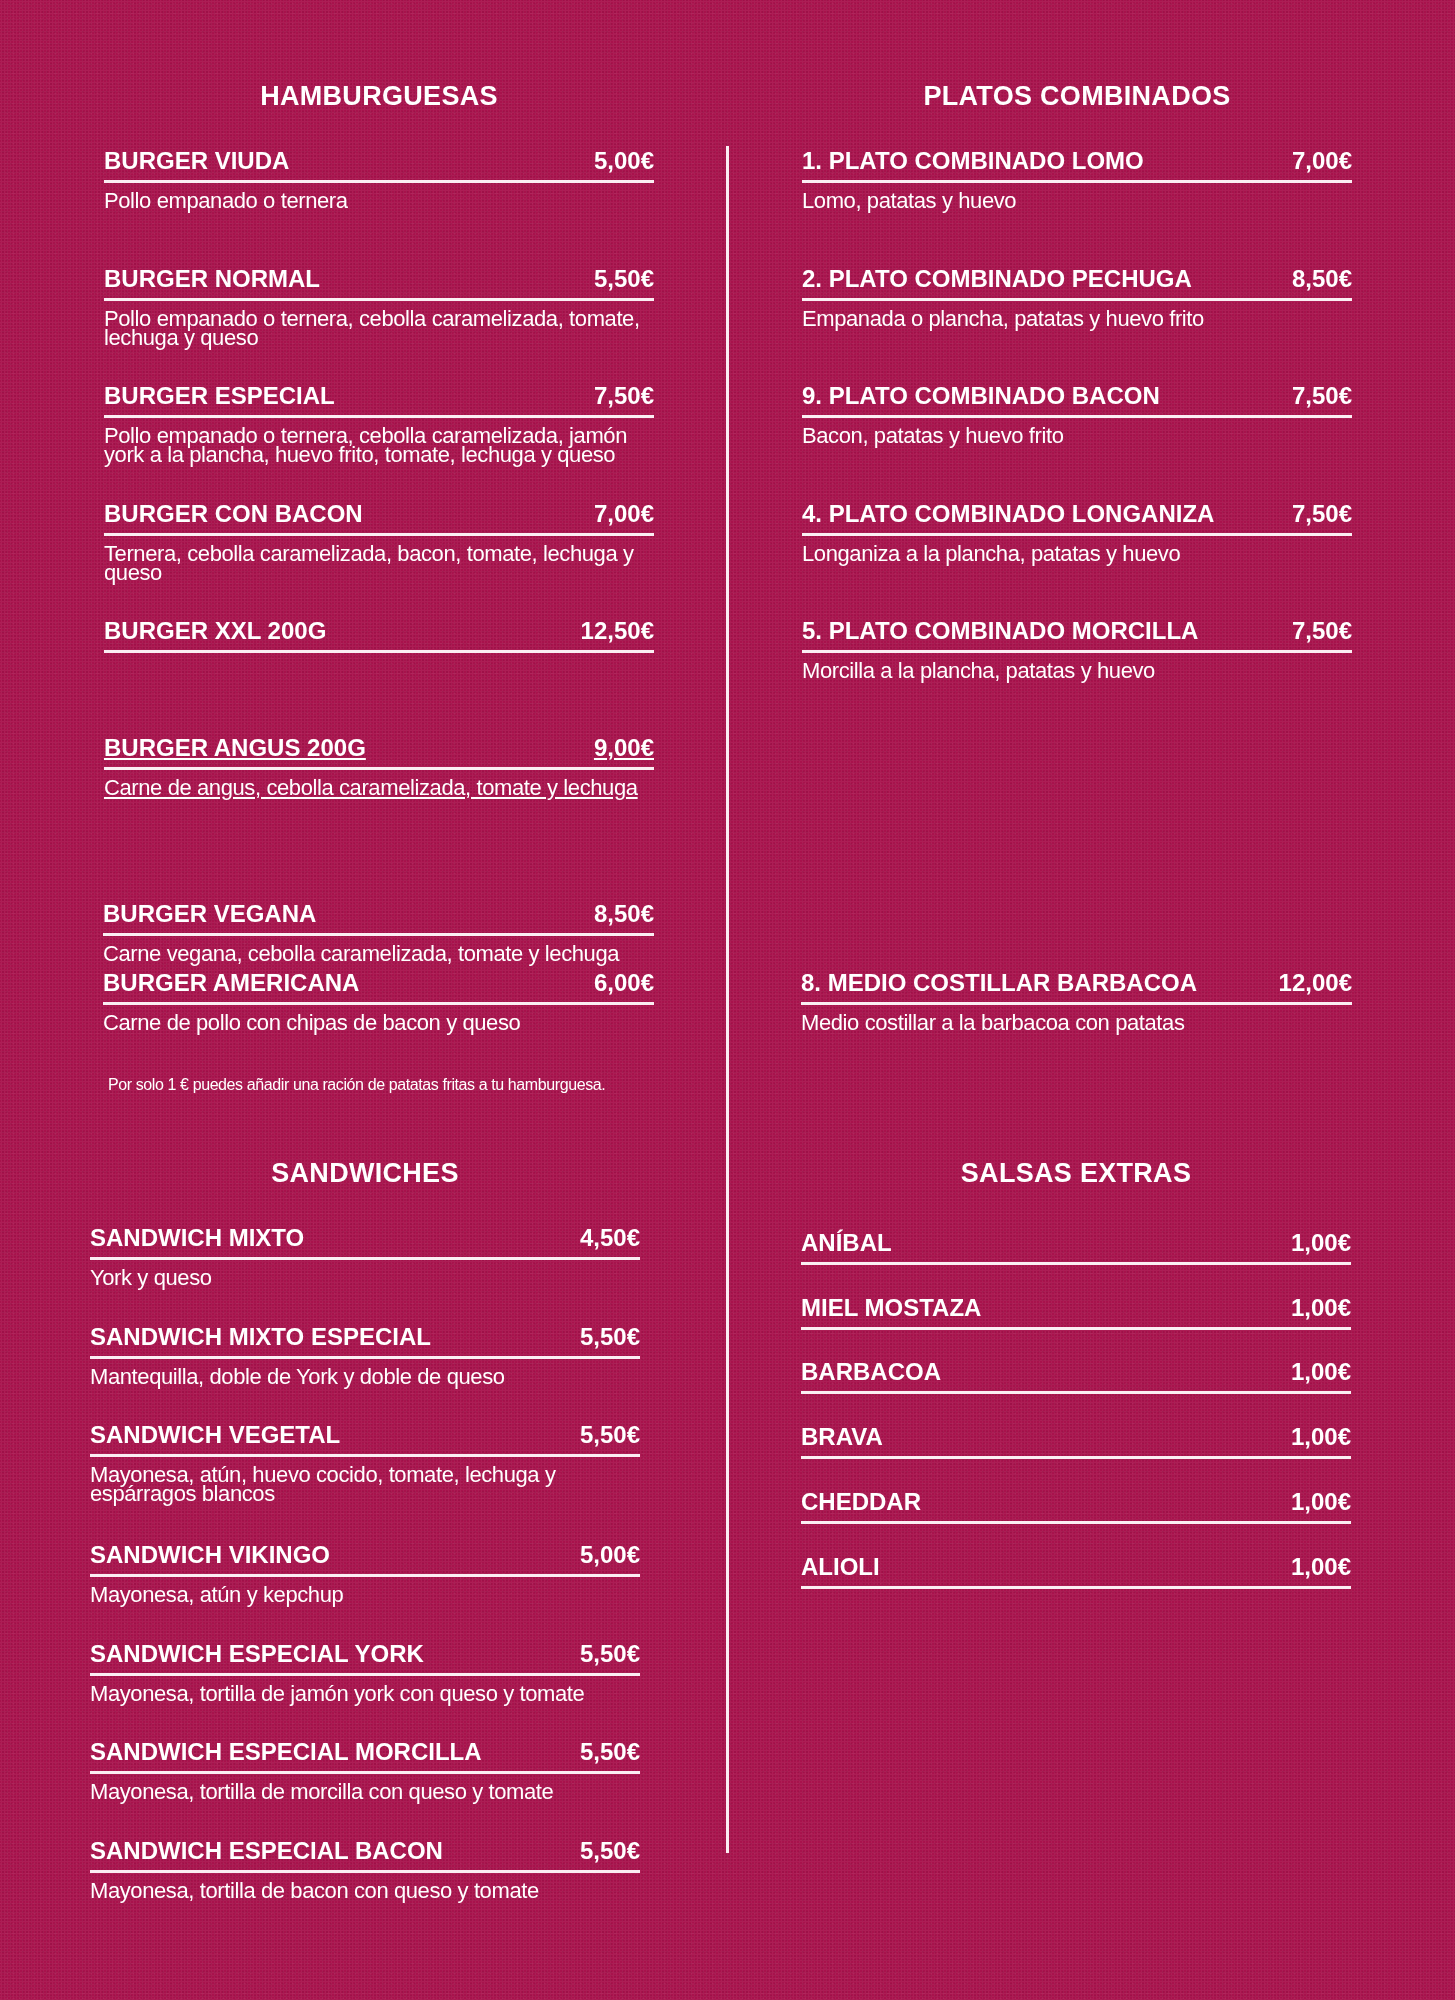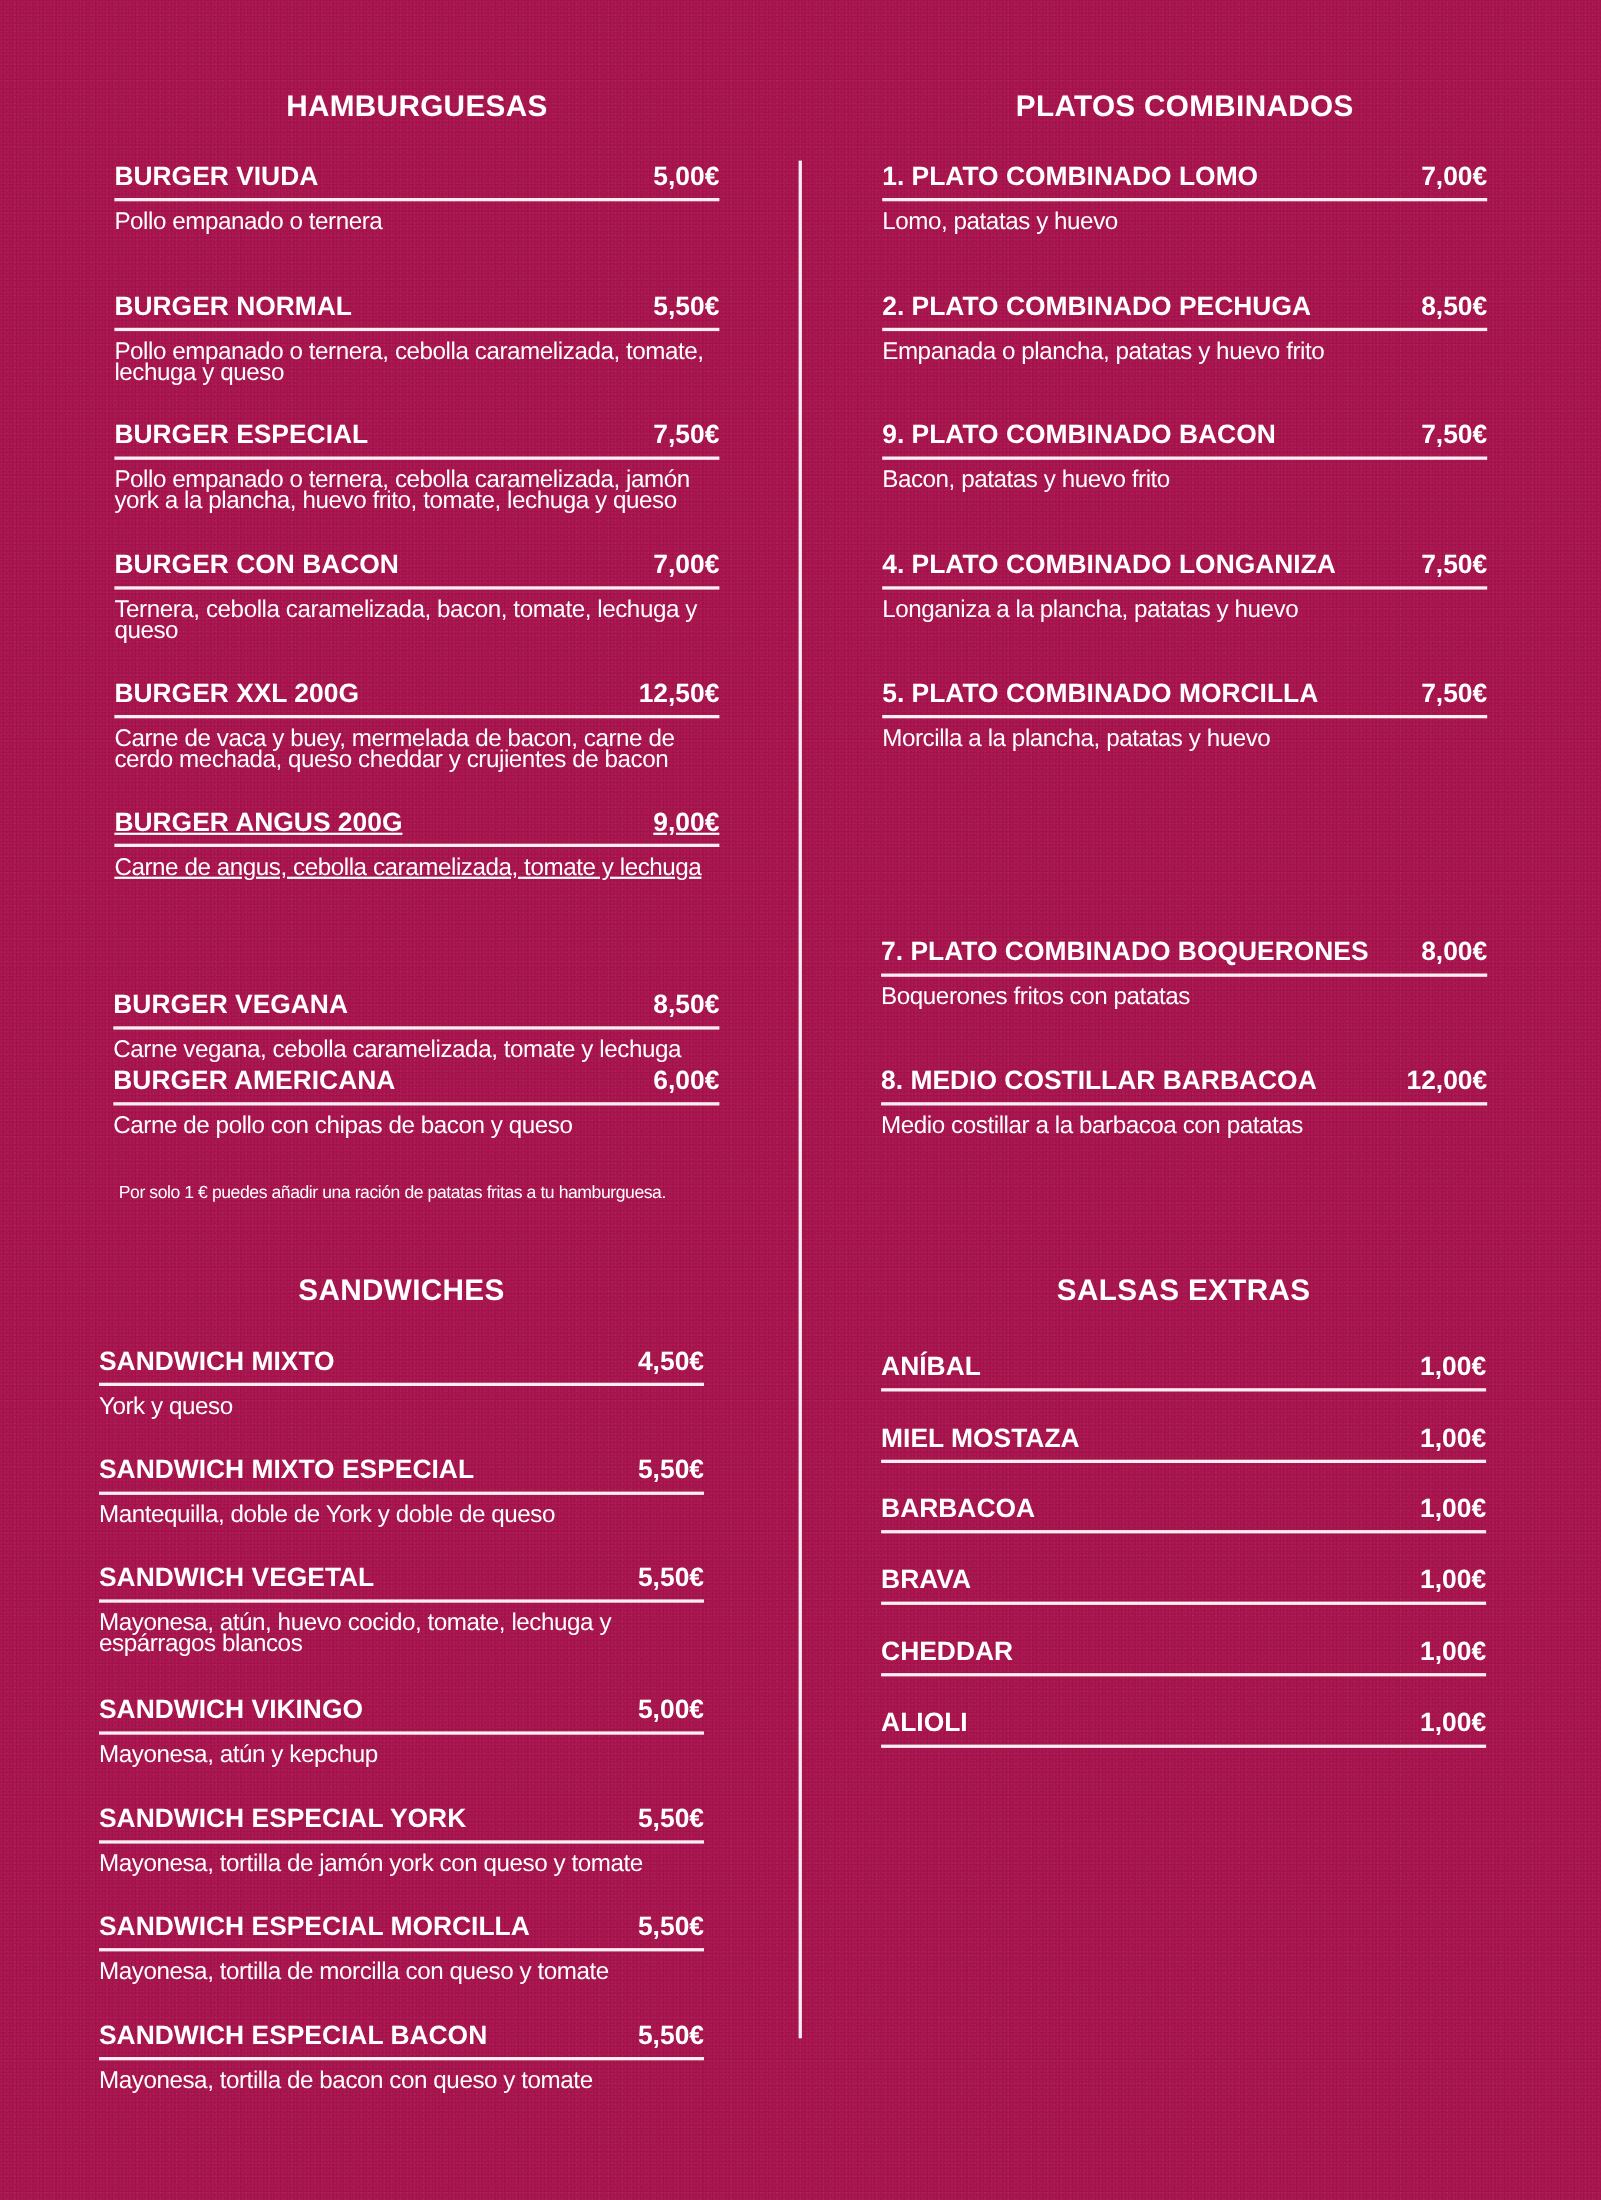--- a/index.html
+++ b/index.html
@@ -71,21 +71,20 @@
         <span>BURGER CON BACON</span>
         <span>7,00€</span>
       </div>
     <div class="item-desc">Ternera, cebolla caramelizada, bacon, tomate, lechuga y queso</div>
   </div>
   <div class="item" style="top:538px;">
     <div class="item-head">
         <span>BURGER XXL 200G</span>
         <span>12,50€</span>
       </div>
-    <div class="item-desc">Carne de vaca y buey, mermelada de bacon, carne de cerdo mechada, queso cheddar y crujientes de bacon</div>
   </div>
   <div class="item" style="top:655px;text-decoration:underline;">
     <div class="item-head">
         <span>BURGER ANGUS 200G</span>
         <span>9,00€</span>
       </div>
     <div class="item-desc">Carne de angus, cebolla caramelizada, tomate y lechuga</div>
   </div>
   <div class="item" style="top:773px; left:-1px;margin-top:48px;">
     <div class="item-head">
@@ -135,27 +134,20 @@
       </div>
     <div class="item-desc">Longaniza a la plancha, patatas y huevo</div>
   </div>
   <div class="item" style="top:538px;">
     <div class="item-head">
         <span>5. PLATO COMBINADO MORCILLA</span>
         <span>7,50€</span>
       </div>
     <div class="item-desc">Morcilla a la plancha, patatas y huevo</div>
   </div>
-  <div class="item" style="top:773px; left:-1px;">
-    <div class="item-head">
-        <span>7. PLATO COMBINADO BOQUERONES</span>
-        <span>8,00€</span>
-      </div>
-    <div class="item-desc">Boquerones fritos con patatas</div>
-  </div>
   <div class="item" style="top:890px; left:-1px;">
     <div class="item-head">
         <span>8. MEDIO COSTILLAR BARBACOA</span>
         <span>12,00€</span>
       </div>
     <div class="item-desc">Medio costillar a la barbacoa con patatas</div>
   </div>
 </div>
 
 <div class="divider"></div>

